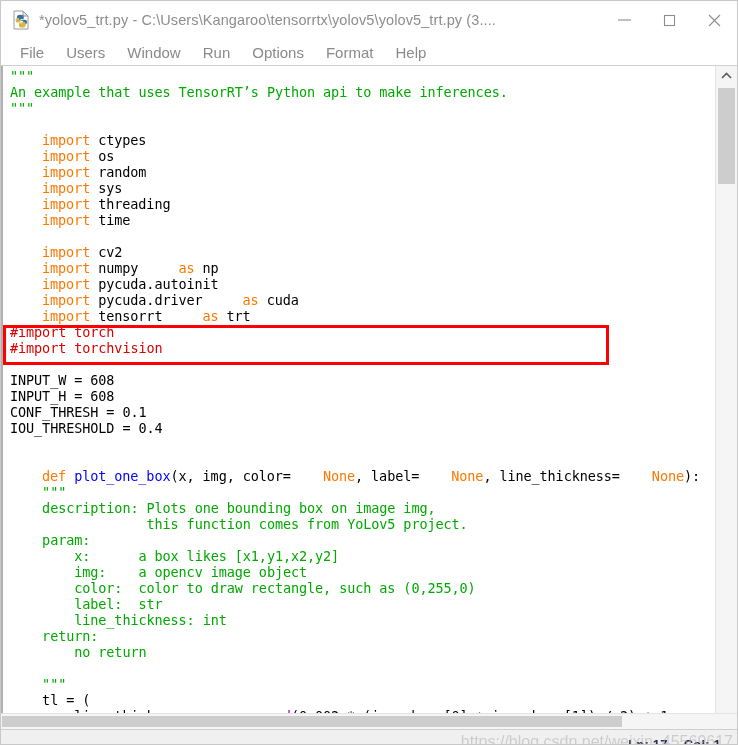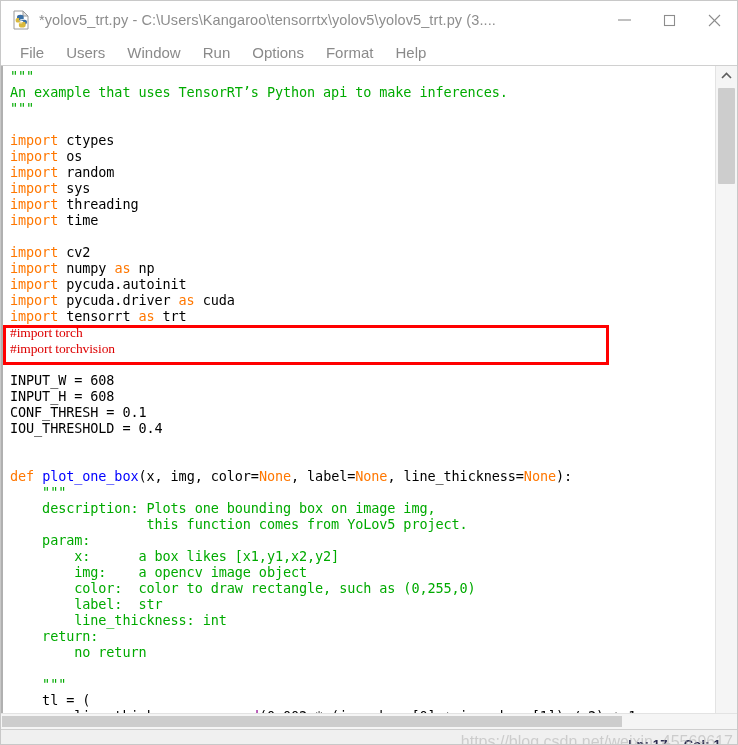--- a/index.html
+++ b/index.html
@@ -99,23 +99,23 @@
   .code {
     font-family: "DejaVu Sans Mono", "Liberation Mono", monospace;
     font-size: 13.5px;
     line-height: 16px;
     white-space: pre;
     padding: 2px 0 0 7px;
     color: #000000;
     letter-spacing: -0.1px;
   }
   .code .ln { display: block; height: 16px; }
-  .kw   { color: #ff7700; }
+  .kw   { color: #ff7700; margin-left: 32px; }
   .str  { color: #00aa00; }
-  .com  { color: #dd0000; font-family: Liberation Serif, serif; }
+  .com  { color: #dd0000; }
   .def  { color: #0000ff; }
   .bi   { color: #900090; }
 
   
   .vscroll {
     position: relative;
     width: 21px;
     flex: 0 0 auto;
     background: #f5f5f5;
     border-left: 1px solid #e3e3e3;

